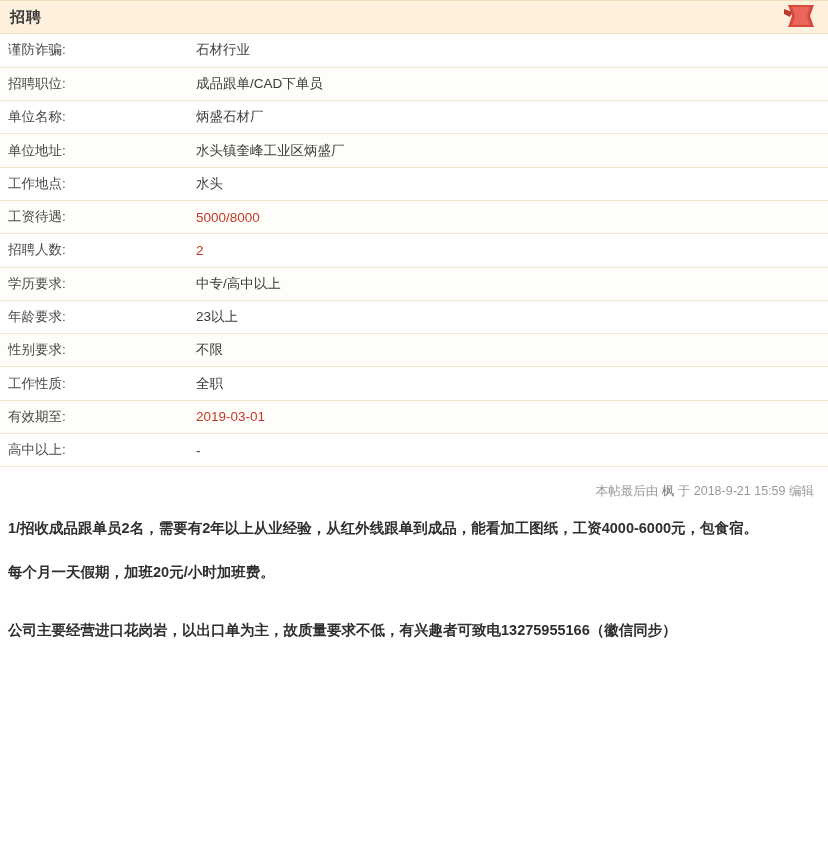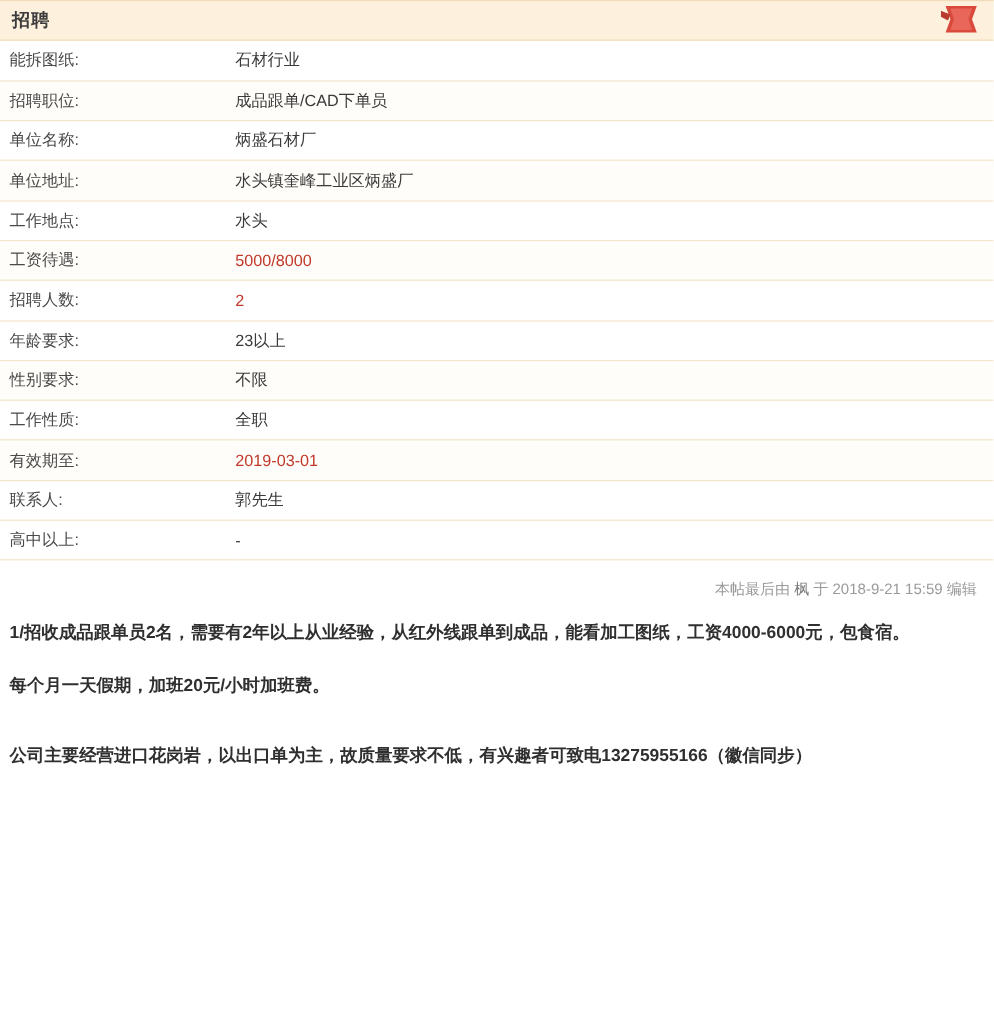--- a/index.html
+++ b/index.html
@@ -114,21 +114,21 @@
         <path d="M4 2 L30 2 L26 13 L30 24 L4 24 L8 13 Z" fill="#d94a3d"></path>
         <path d="M8 4 L26 4 L23 13 L26 22 L8 22 L11 13 Z" fill="#e9675a"></path>
         <path d="M0 6 L8 9 L6 14 L0 11 Z" fill="#b93a2e"></path>
       </svg>
     </div>
   </div>
 
   <table class="info-table">
     <tbody>
       <tr>
-        <td class="lbl">能拆图纸:</td>
+        <td class="lbl">谨防诈骗:</td>
         <td class="val">石材行业</td>
       </tr>
       <tr class="row-alt">
         <td class="lbl">招聘职位:</td>
         <td class="val">成品跟单/CAD下单员</td>
       </tr>
       <tr>
         <td class="lbl">单位名称:</td>
         <td class="val">炳盛石材厂</td>
       </tr>
@@ -141,39 +141,39 @@
         <td class="val">水头</td>
       </tr>
       <tr class="row-alt">
         <td class="lbl">工资待遇:</td>
         <td class="val money">5000/8000</td>
       </tr>
       <tr>
         <td class="lbl">招聘人数:</td>
         <td class="val money">2</td>
       </tr>
+      <tr class="row-alt">
+        <td class="lbl">学历要求:</td>
+        <td class="val">中专/高中以上</td>
+      </tr>
       <tr>
         <td class="lbl">年龄要求:</td>
         <td class="val">23以上</td>
       </tr>
       <tr class="row-alt">
         <td class="lbl">性别要求:</td>
         <td class="val">不限</td>
       </tr>
       <tr>
         <td class="lbl">工作性质:</td>
         <td class="val">全职</td>
       </tr>
       <tr class="row-alt">
         <td class="lbl">有效期至:</td>
         <td class="val money">2019-03-01</td>
-      </tr>
-      <tr>
-        <td class="lbl">联系人:</td>
-        <td class="val">郭先生</td>
       </tr>
       <tr>
         <td class="lbl">高中以上:</td>
         <td class="val">-</td>
       </tr>
     </tbody>
   </table>
 
   <div class="edit-note">
     <span>本帖最后由</span>

